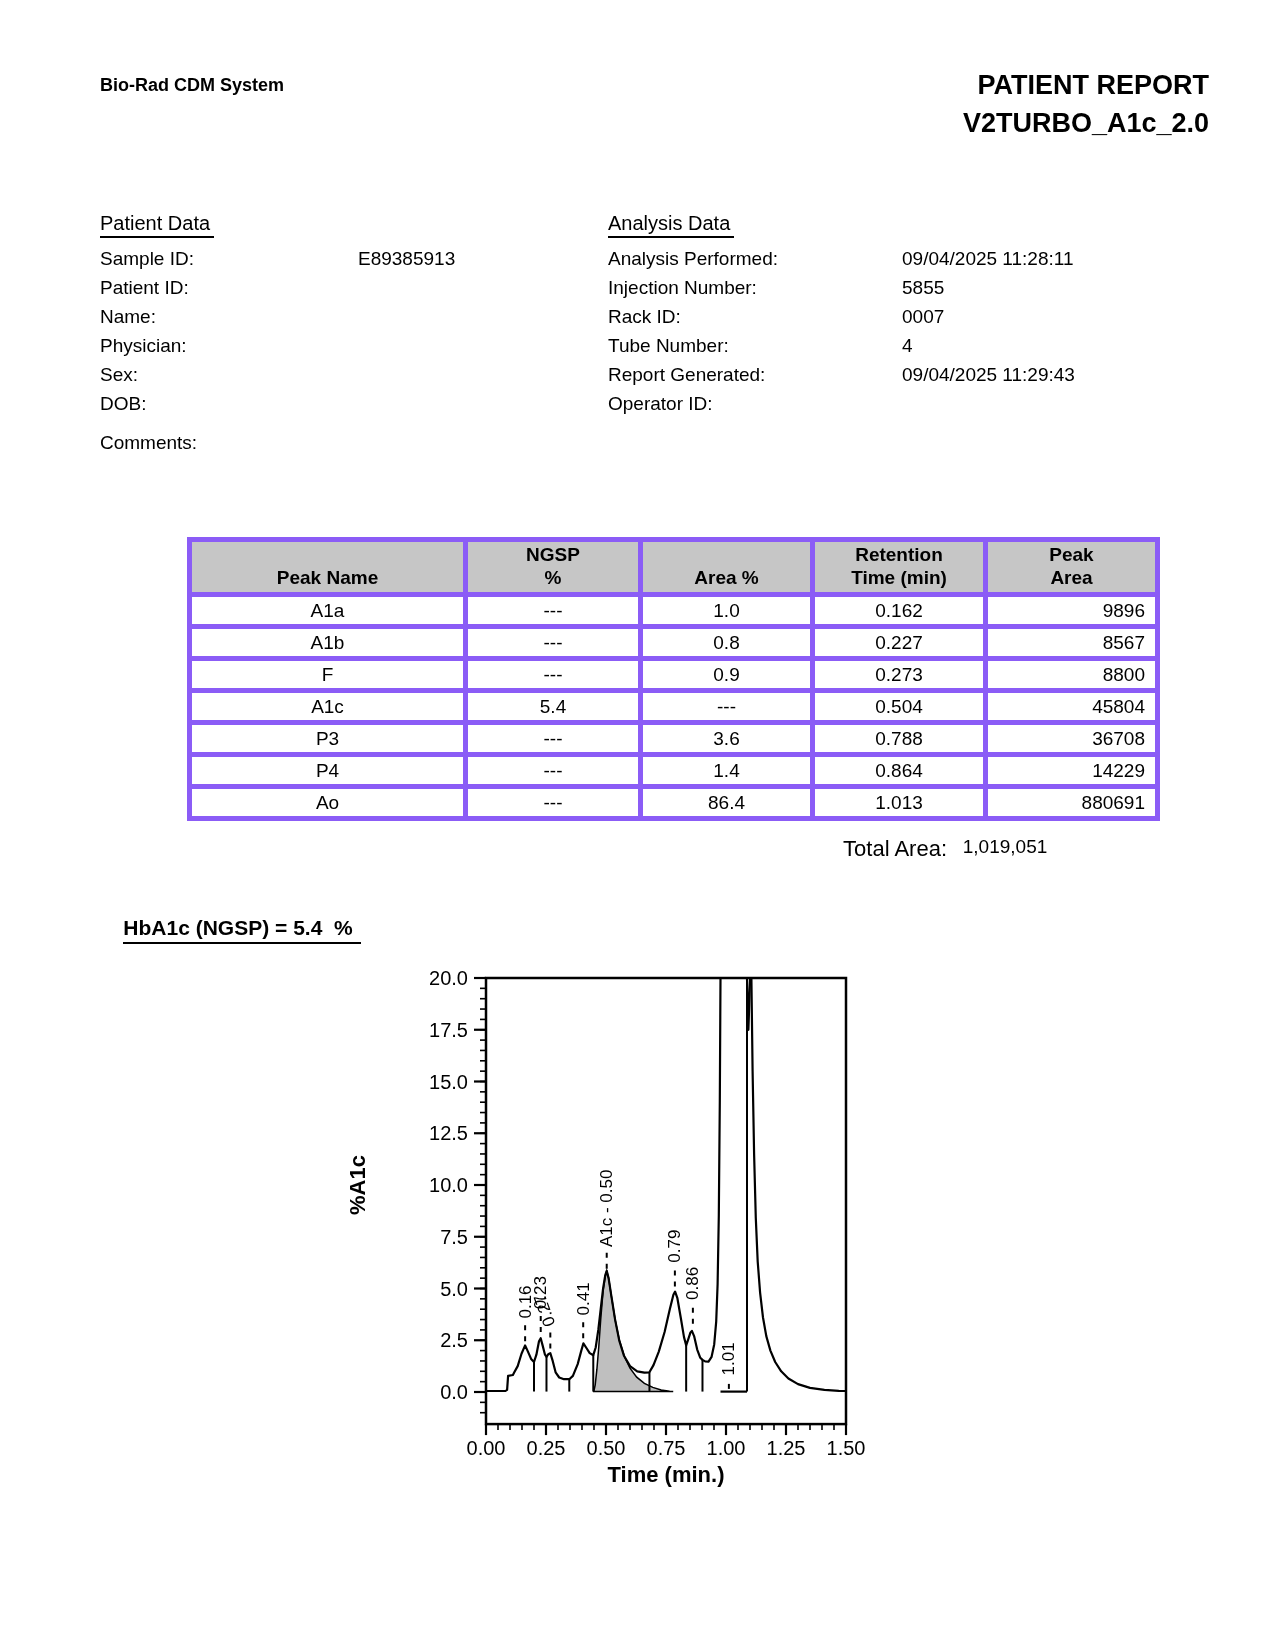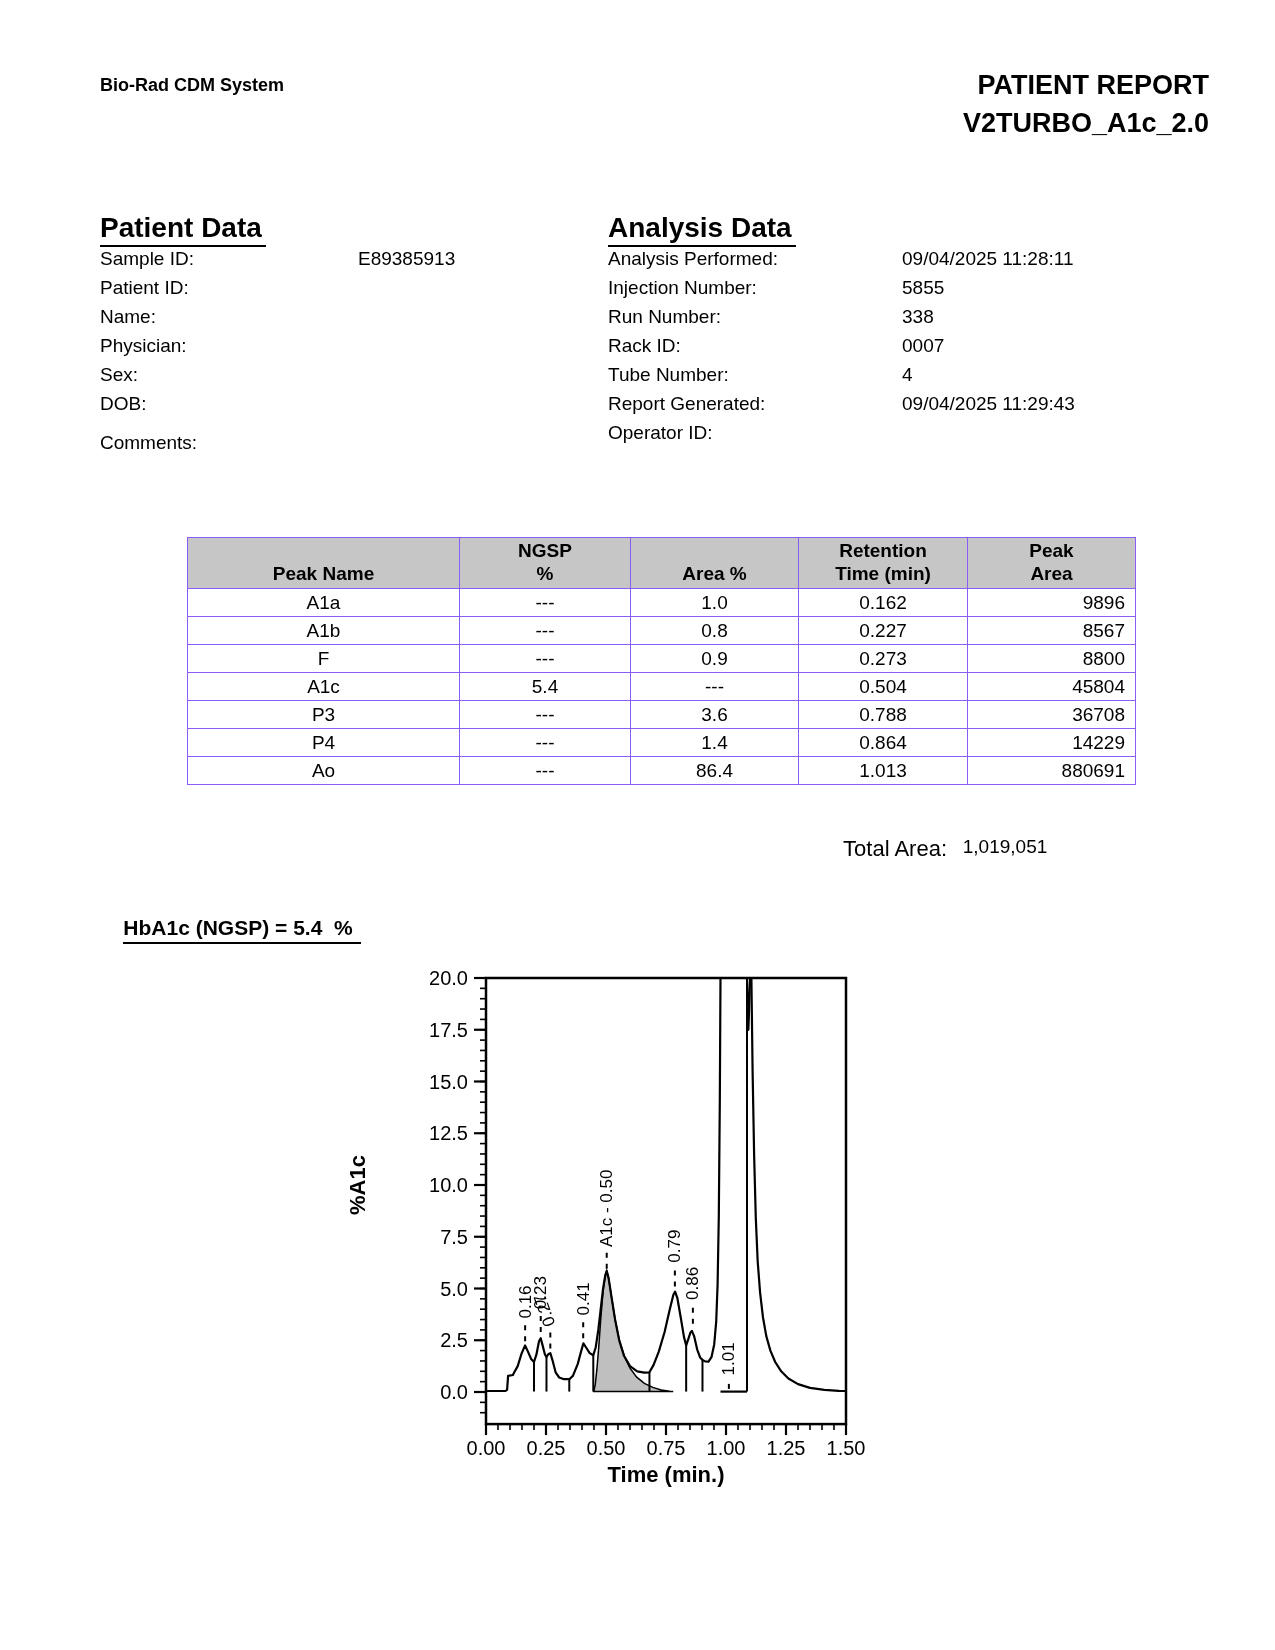--- a/index.html
+++ b/index.html
@@ -5,40 +5,40 @@
   html,body{margin:0;padding:0;background:#888;}
   .page{position:relative;width:1275px;height:1650px;margin:0 auto;background:#ffffff;
         font-family:"Liberation Sans",sans-serif;color:#000;overflow:hidden;}
   .abs{position:absolute;}
 
   
   .hdr-left{left:100px;top:66px;font-size:18px;font-weight:bold;line-height:38px;}
   .hdr-right{right:66px;top:66px;font-size:27px;font-weight:bold;line-height:38px;text-align:right;}
 
   
-  .section-title{font-size:28px;font-weight:bold;}
+  .section-title{font-size:20px;font-weight:normal;}
   .section-title span{display:inline-block;border-bottom:2px solid #000;padding-right:4px;padding-bottom:1px;}
   .pd-title{left:100px;top:212px;}
   .ad-title{left:608px;top:212px;}
 
   
   .fields{font-size:19px;}
   .frow{height:29px;line-height:29px;white-space:nowrap;}
   .flabel{display:inline-block;}
   .fvalue{display:inline-block;}
   .pd-fields{left:100px;top:244px;}
   .pd-fields .flabel{width:258px;}
   .ad-fields{left:608px;top:244px;}
   .ad-fields .flabel{width:294px;}
   .comments{left:100px;top:432px;font-size:19px;}
 
   
   #peak-table{position:absolute;left:187px;top:537px;width:903px;border-collapse:collapse;
               table-layout:fixed;font-size:19px;}
-  #peak-table th,#peak-table td{border:1px solid #8b5cf6;}
+  #peak-table th,#peak-table td{border:5px solid #8b5cf6;}
   #peak-table thead th{background:#c6c6c6;font-weight:bold;vertical-align:bottom;
               text-align:center;height:46px;padding:2px 4px;line-height:1.2;}
   #peak-table tbody td{height:27px;text-align:center;padding:0 4px;}
   #peak-table th:nth-child(1){width:263px;}
   #peak-table th:nth-child(2){width:162px;}
   #peak-table th:nth-child(3){width:159px;}
   #peak-table th:nth-child(4){width:160px;}
   #peak-table th:nth-child(5){width:159px;}
   #peak-table td:nth-child(5){text-align:right;padding-right:10px;}
 
@@ -79,21 +79,20 @@
       <div class="frow"><span class="flabel">DOB:</span><span class="fvalue"></span></div>
     </div>
   <div class="abs comments">Comments:</div>
 
   <div class="abs section-title ad-title">
     <span>Analysis Data</span>
   </div>
   <div class="abs fields ad-fields" id="analysis-fields">
       <div class="frow"><span class="flabel">Analysis Performed:</span><span class="fvalue">09/04/2025 11:28:11</span></div>
       <div class="frow"><span class="flabel">Injection Number:</span><span class="fvalue">5855</span></div>
-      <div class="frow"><span class="flabel">Run Number:</span><span class="fvalue">338</span></div>
       <div class="frow"><span class="flabel">Rack ID:</span><span class="fvalue">0007</span></div>
       <div class="frow"><span class="flabel">Tube Number:</span><span class="fvalue">4</span></div>
       <div class="frow"><span class="flabel">Report Generated:</span><span class="fvalue">09/04/2025 11:29:43</span></div>
       <div class="frow"><span class="flabel">Operator ID:</span><span class="fvalue"></span></div>
     </div>
 
   <table id="peak-table">
       <thead>
         <tr>
           <th>Peak Name</th>

